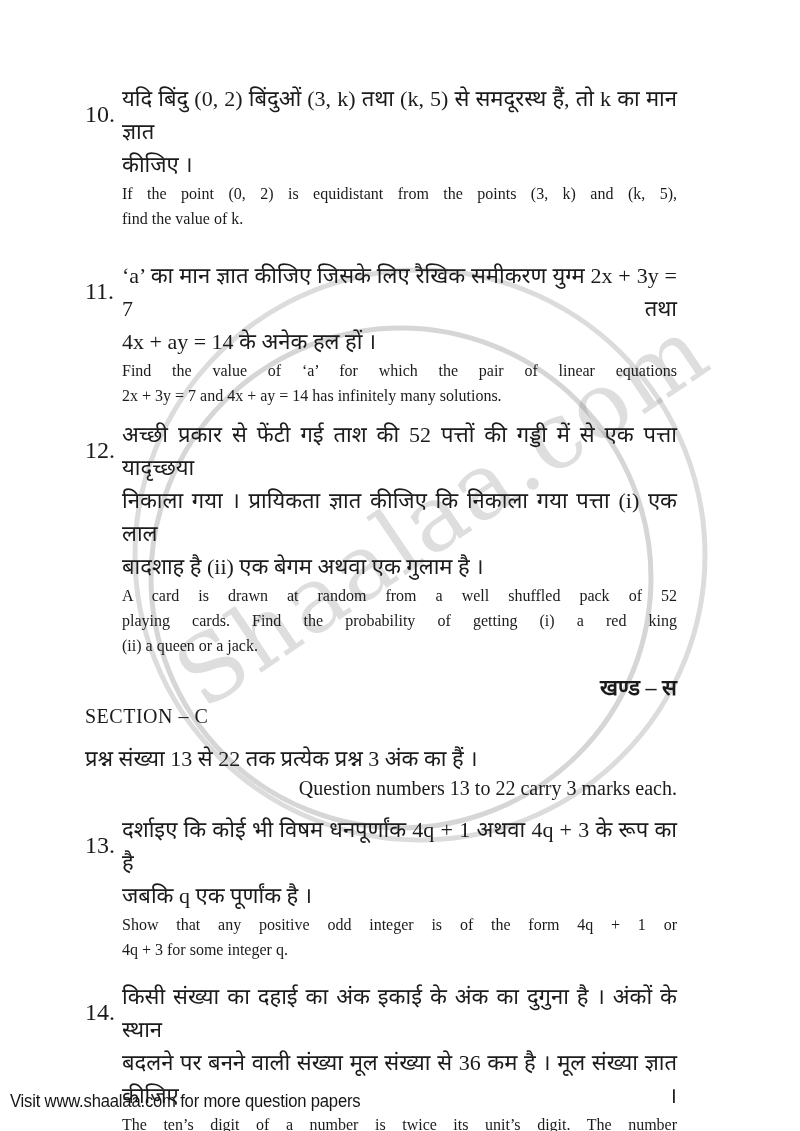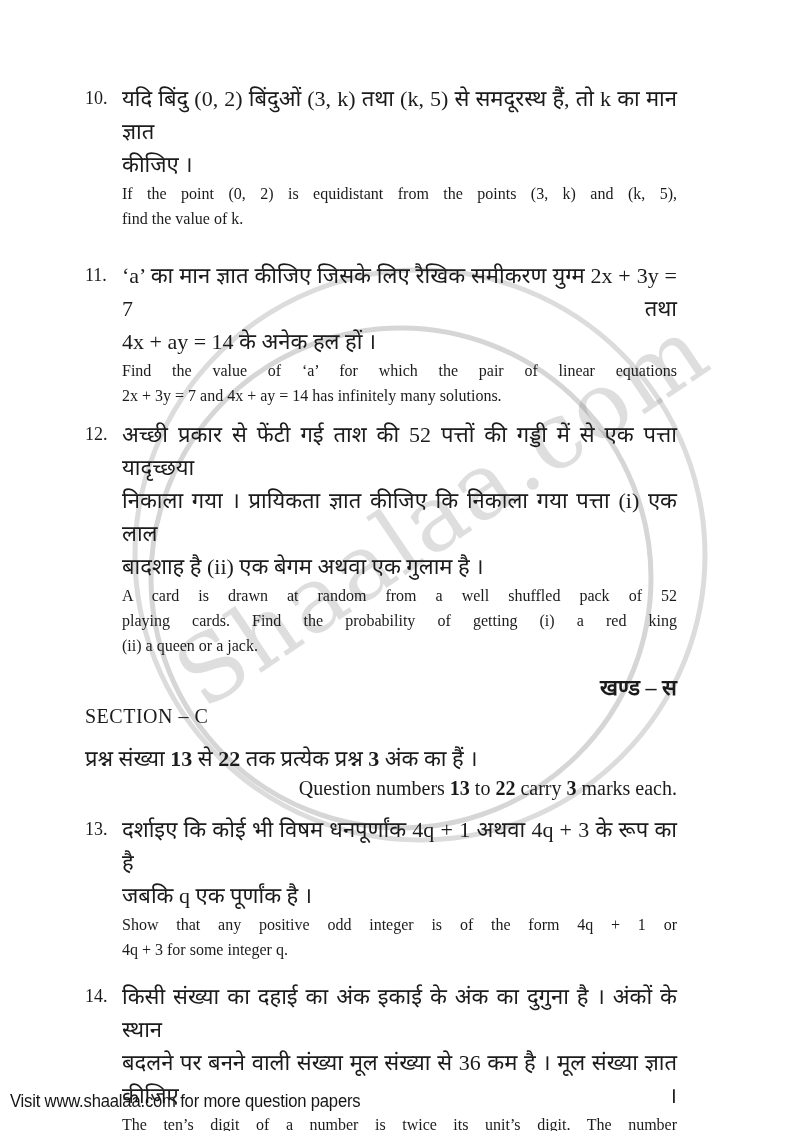--- a/index.html
+++ b/index.html
@@ -13,30 +13,30 @@
     position:absolute; left:142px; top:486px; width:520px; text-align:center;
     font-family:"DejaVu Serif", serif; font-size:92px; letter-spacing:2px; white-space:nowrap;
     color:rgba(128,128,128,0.26); transform:rotate(-34deg);
   }
   
   .content { position:absolute; left:85px; top:82px; width:592px; }
   .hi { font-size:22px; line-height:33px; }
   .en { font-size:16px; line-height:25px; }
   .j  { text-align:justify; text-align-last:justify; }
   .question { position:relative; margin-left:37px; width:555px; }
-  .qnum { position:absolute; left:-37px; top:0; font-size:18px; line-height:33px; }
+  .qnum { position:absolute; left:-37px; top:16px; font-size:24px; line-height:33px; }
   .mt-q11 { margin-top:28px; }
   .mt-q12 { margin-top:10px; }
   .mt-q13 { margin-top:12px; }
   .mt-q14 { margin-top:18px; }
   .sec-head-hi { margin-top:15px; text-align:right; font-weight:bold; font-size:22px; line-height:30px; }
   .sec-head-en { text-align:left; font-weight:normal; font-size:20px; line-height:26px; letter-spacing:0.5px; }
   .note-hi { margin-top:13px; font-size:22px; line-height:33px; }
   .note-en { font-size:20px; line-height:26px;text-align:right; }
-  .b { font-weight:bold; }
+  .b { font-weight:normal; }
   
   .site-banner {
     position:absolute; left:10px; top:1091px;
     font-family:"Liberation Sans", sans-serif; font-size:17.5px; color:#151515;
     letter-spacing:-0.2px; transform:scaleX(0.95); transform-origin:left center;
   }
 </style>
 </head>
 <body>
 

